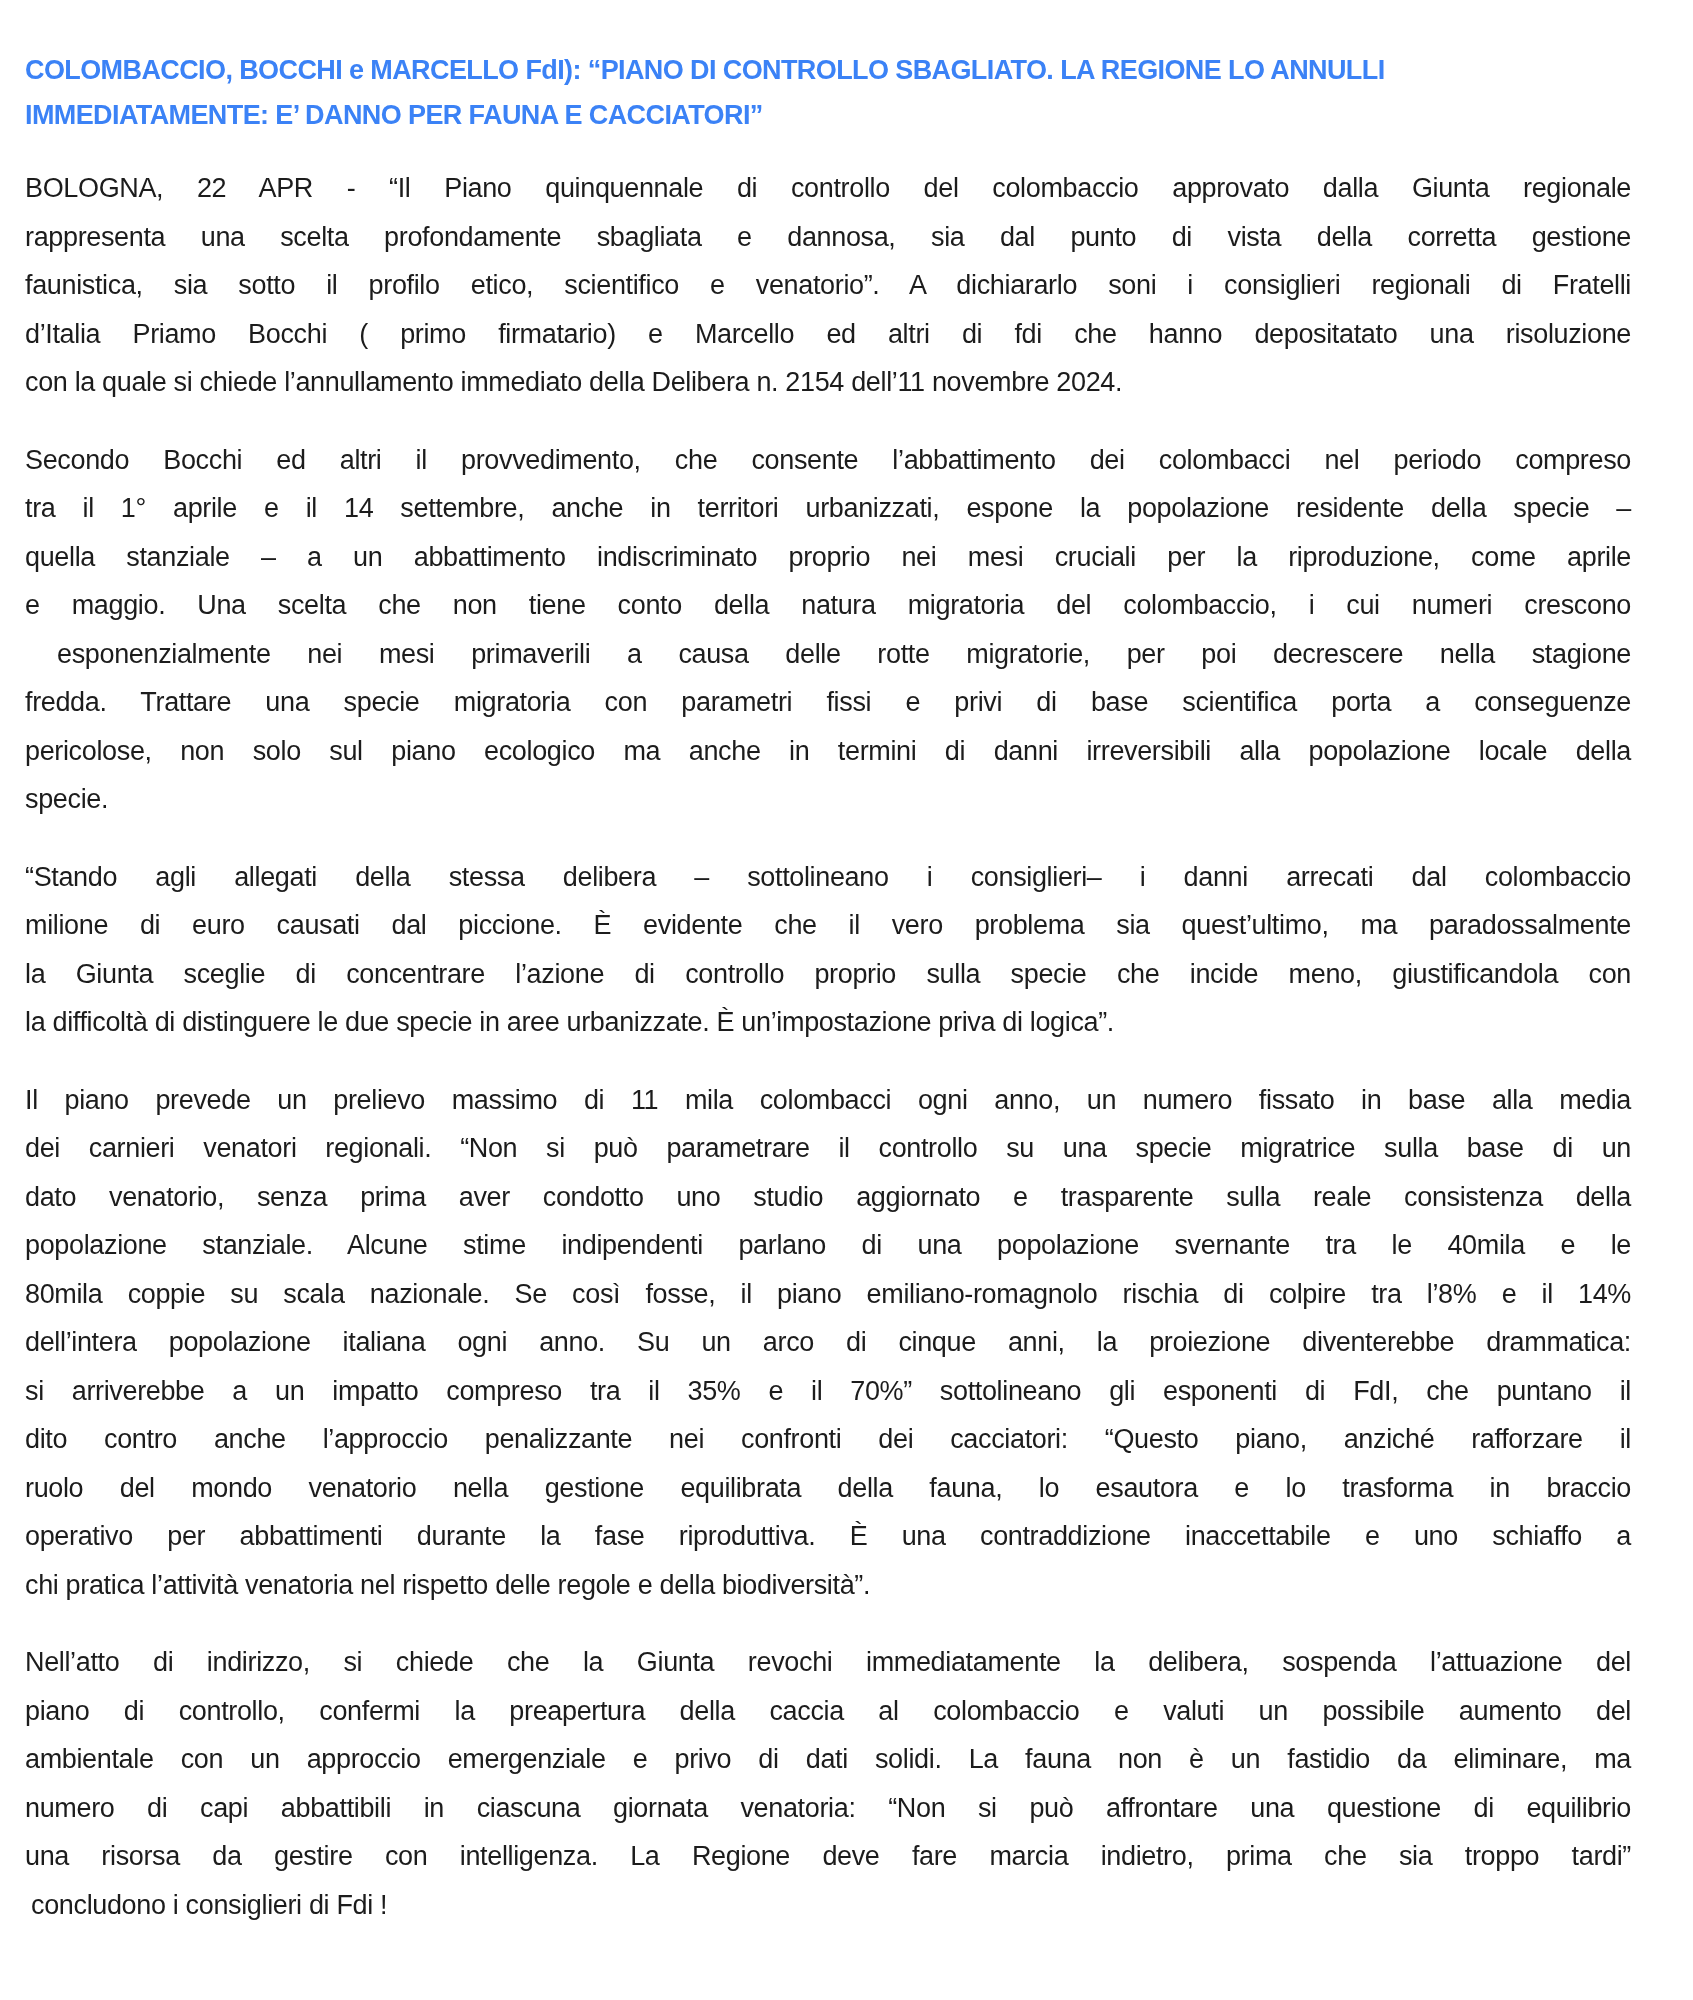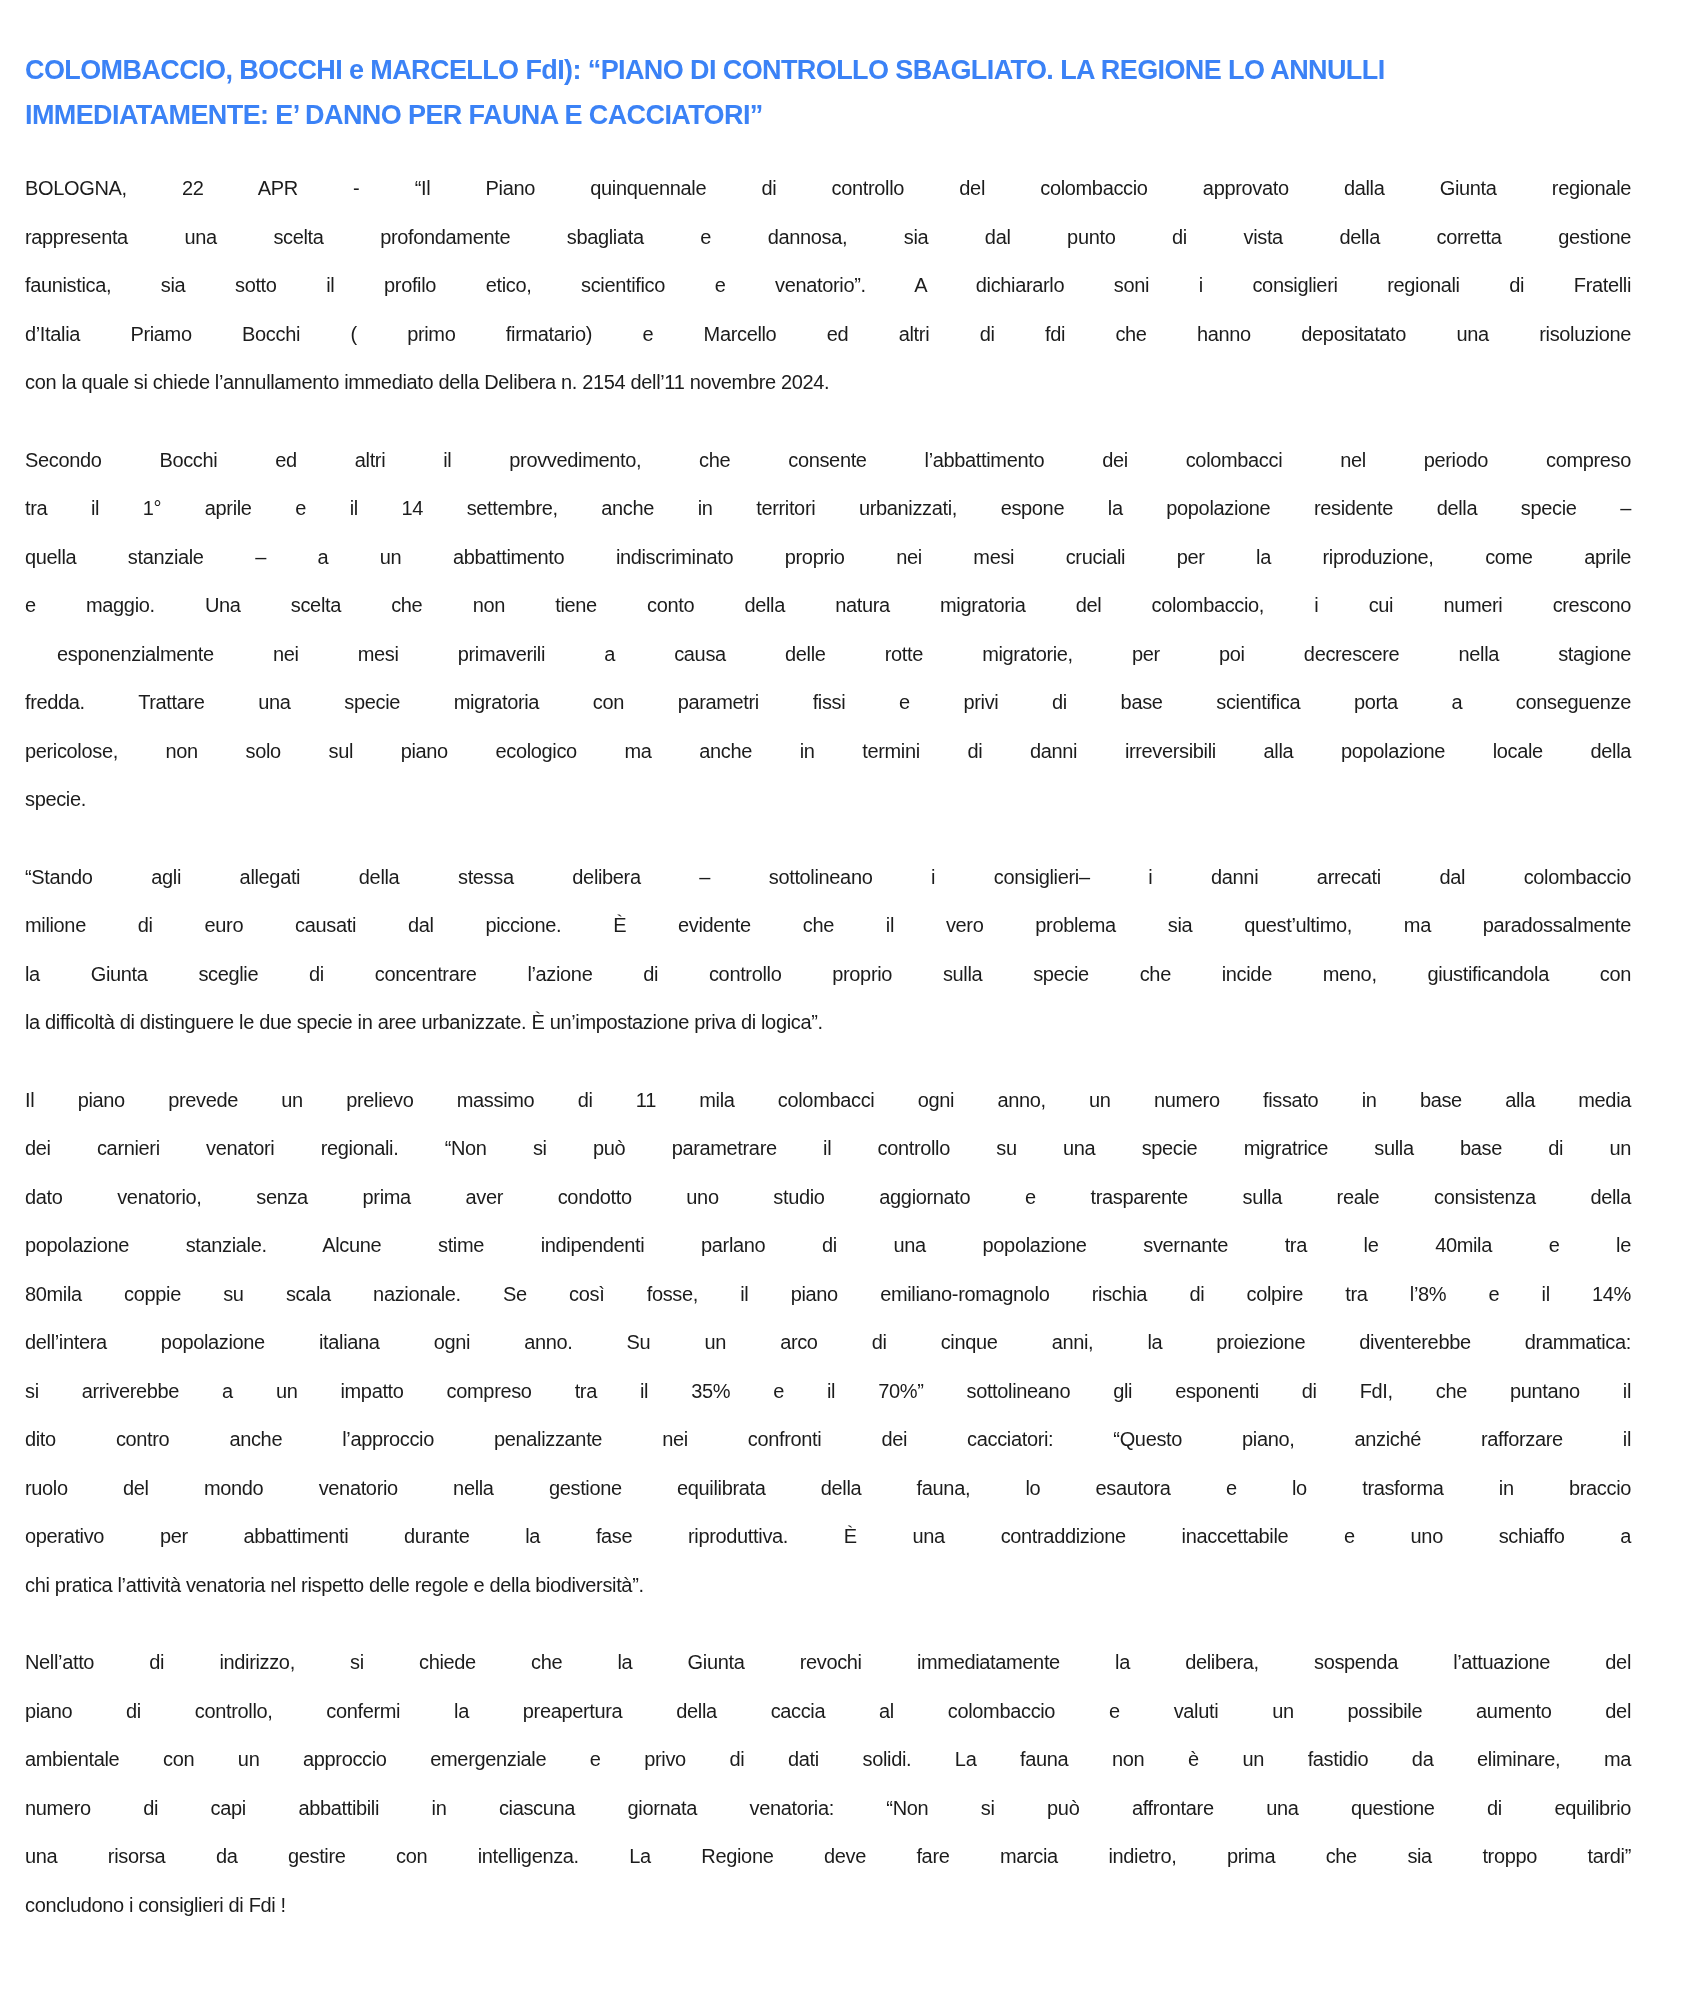--- a/index.html
+++ b/index.html
@@ -28,21 +28,21 @@
     line-height: 45px;
     letter-spacing: -0.6px;
     color: #3b82f6;
   }
   .title .line {
     display: block;
     white-space: nowrap;
   }
   .para {
     margin: 0 0 29px 0;
-    font-size: 20px;
+    font-size: 27px;
     line-height: 48.5px;
     letter-spacing: -0.35px;
   }
   .para .line {
     display: block;
     white-space: nowrap;
     text-align: justify;
     text-align-last: justify;
   }
   .para .line.last {
@@ -94,16 +94,16 @@
         <span class="line" style="display: block;">ruolo del mondo venatorio nella gestione equilibrata della fauna, lo esautora e lo trasforma in braccio</span>
         <span class="line" style="display: block;">operativo per abbattimenti durante la fase riproduttiva. È una contraddizione inaccettabile e uno schiaffo a</span>
         <span class="line last" style="display: block;">chi pratica l’attività venatoria nel rispetto delle regole e della biodiversità”.</span>
       </p>
       <p class="para">
         <span class="line" style="display: block;">Nell’atto di indirizzo, si  chiede che la Giunta revochi immediatamente la delibera, sospenda l’attuazione del</span>
         <span class="line" style="display: block;">piano di controllo, confermi la preapertura della caccia al colombaccio e valuti un possibile aumento del</span>
         <span class="line" style="display: block;">ambientale con un approccio emergenziale e privo di dati solidi. La fauna non è un fastidio da eliminare, ma</span>
         <span class="line" style="display: block;">numero di capi abbattibili in ciascuna giornata venatoria: “Non si può affrontare una questione di equilibrio</span>
         <span class="line" style="display: block;">una risorsa da gestire con intelligenza. La Regione deve fare marcia indietro, prima che sia troppo tardi”</span>
-        <span class="line last" style="display: block;">concludono i consiglieri di Fdi !</span>
+        <span class="line last" style="display: block; margin-left: 6px;">concludono i consiglieri di Fdi !</span>
       </p>
     </div>
 </div>
 
 </body></html>

